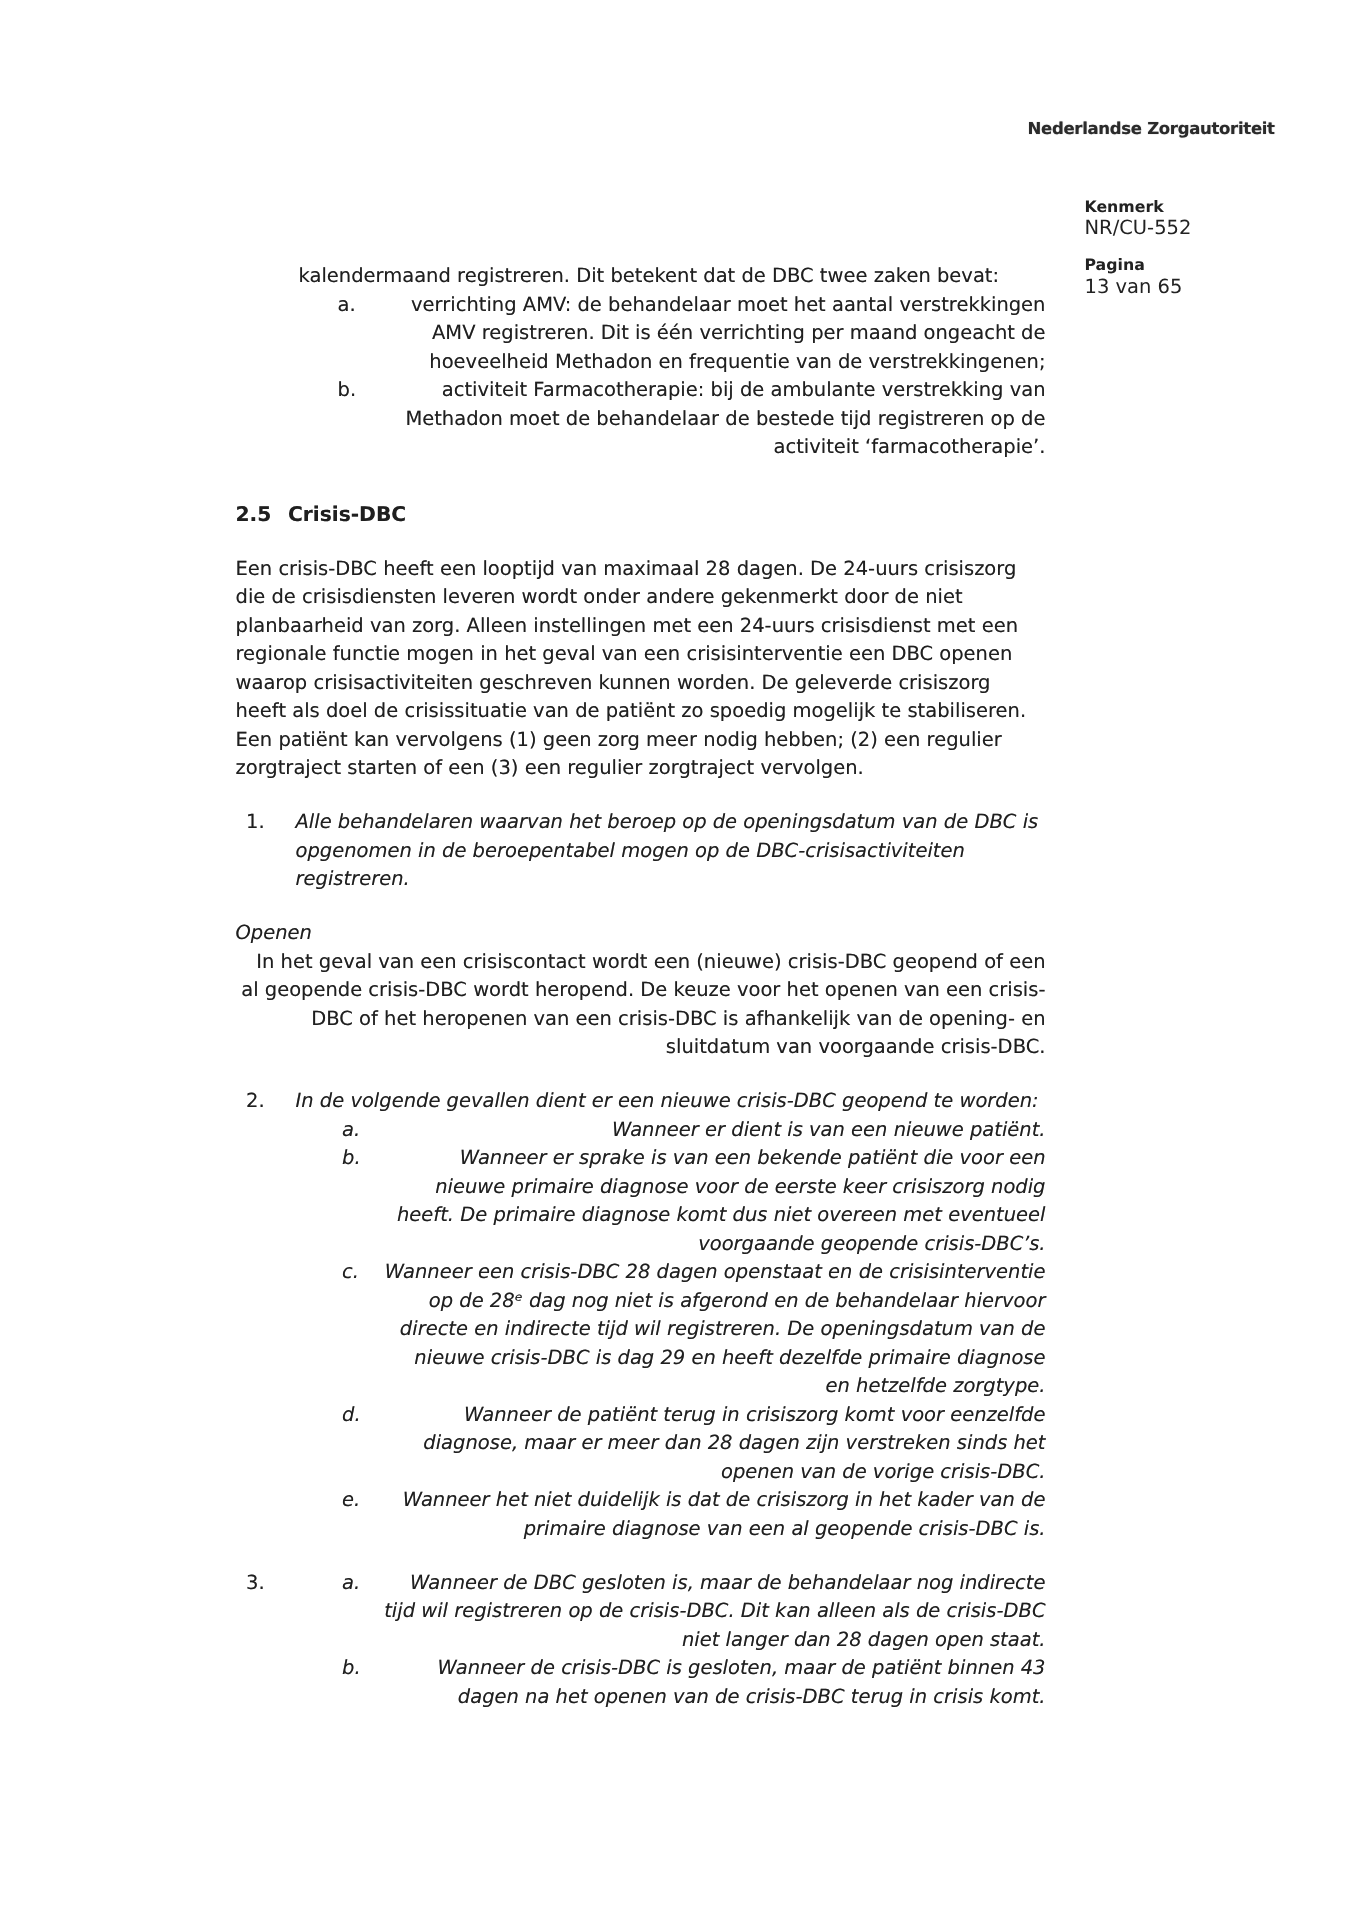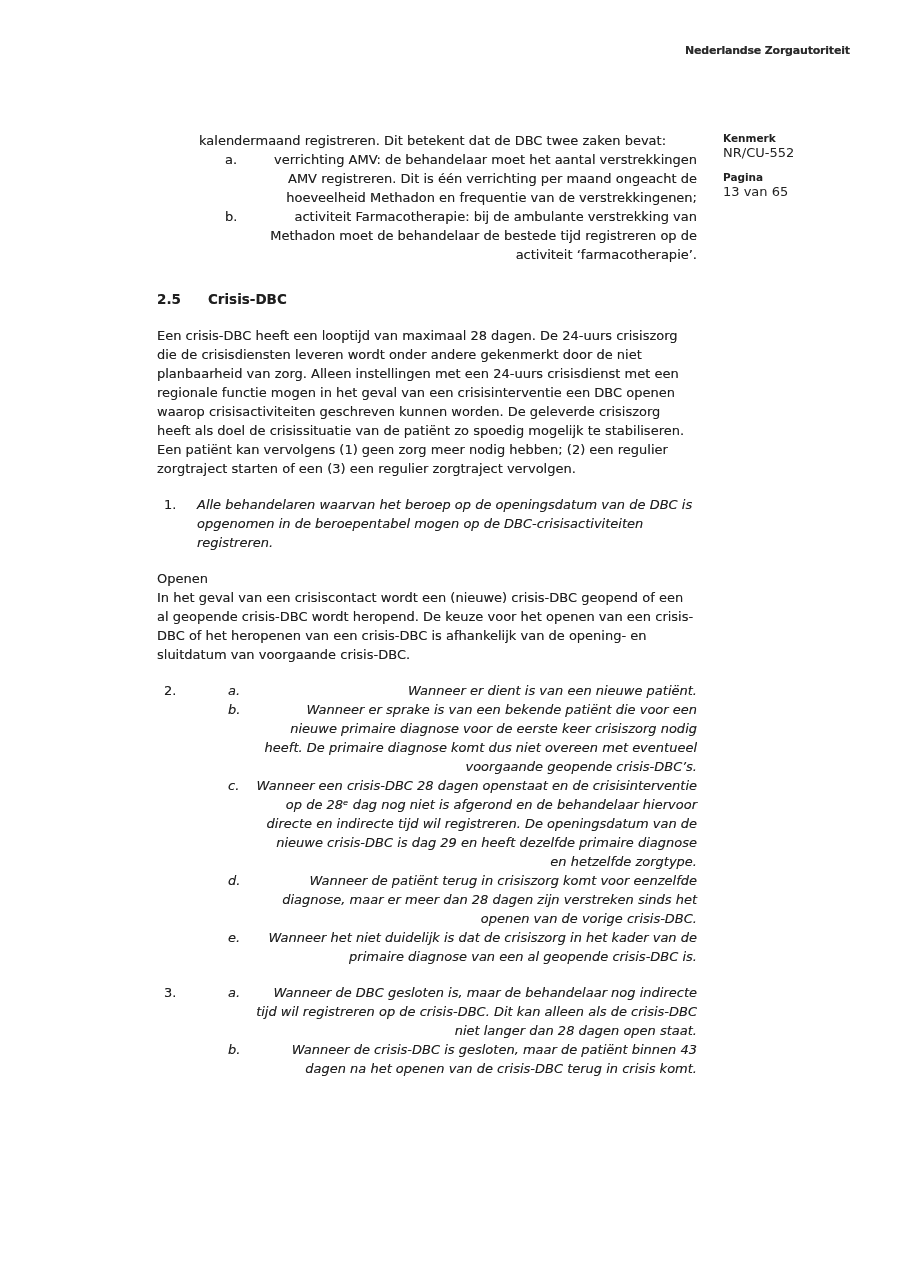--- a/index.html
+++ b/index.html
@@ -12,21 +12,21 @@
     width: 900px;
     height: 1273px;
     background: #ffffff;
     font-family: "DejaVu Sans", "Liberation Sans", sans-serif;
     color: #1f1f1f;
     overflow: hidden;
   }
   
   .logo {
     position: absolute;
-    top: 44px;
+    top: 79px;
     left: 685px;
     font-size: 11px;
     font-weight: 700;
     letter-spacing: -0.2px;
     color: #2b2b2b;
     text-shadow: 0 0 0.6px rgba(60,60,60,0.65);
     white-space: nowrap;
   }
   
   .meta {
@@ -51,46 +51,47 @@
   .main {
     position: absolute;
     left: 157px;
     top: 131px;
     width: 540px;
     font-size: 13px;
     line-height: 19px;
     text-shadow: 0 0 0.35px rgba(40,40,40,0.5);
   }
   .main p { margin: 0; }
-  .continuation { margin-left: 42px; }
+  .continuation { margin-left: 42px; margin-top: 44px; }
   .alpha-list { margin-left: 26px; }
   .alpha-item { display: flex; }
   .alpha-marker { width: 28px; flex-shrink: 0; }
   .alpha-text { flex: 1; text-align: right; }
   .section-heading {
     margin: 26px 0 0 0;
     font-size: 13.5px;
     font-weight: 700;
     line-height: 19px;
   }
-  .section-number { margin-right: 27px; }
+  .section-number { margin-right: 11px; }
   .para { margin-top: 17px !important; }
   .num-item { display: flex; margin-top: 17px; }
   .num-marker {
     width: 40px;
     padding-left: 7px;
     box-sizing: border-box;
     flex-shrink: 0;
   }
   .num-body { flex: 1; font-style: italic; }
   .inner-alpha-list { margin-left: 31px; }
   .subheading {
     margin-top: 17px !important;
+    font-style: italic;
   }
-  .para.nogap { margin-top: 0 !important; }
+  .para.nogap { margin-top: 0 !important; text-align: right; }
 </style>
 </head>
 <body>
 
 <div class="page">
 
   <div class="logo">Nederlandse Zorgautoriteit</div>
 
   <div class="meta">
     <div class="meta-label">Kenmerk</div>
@@ -123,20 +124,21 @@
       <span class="num-marker">1.</span>
       <div class="num-body">Alle behandelaren waarvan het beroep op de openingsdatum van de DBC is opgenomen in de beroepentabel mogen op de DBC-crisisactiviteiten registreren.</div>
     </div>
 
     <p class="subheading">Openen</p>
     <p class="para nogap">In het geval van een crisiscontact wordt een (nieuwe) crisis-DBC geopend of een al geopende crisis-DBC wordt heropend. De keuze voor het openen van een crisis-DBC of het heropenen van een crisis-DBC is afhankelijk van de opening- en sluitdatum van voorgaande crisis-DBC.</p>
 
     <div class="num-item">
       <span class="num-marker">2.</span>
       <div class="num-body">
+        <div>In de volgende gevallen dient er een nieuwe crisis-DBC geopend te worden:</div>
         <div class="inner-alpha-list">
           <div class="alpha-item">
             <span class="alpha-marker">a.</span>
             <span class="alpha-text">Wanneer er dient is van een nieuwe patiënt.</span>
           </div>
           <div class="alpha-item">
             <span class="alpha-marker">b.</span>
             <span class="alpha-text">Wanneer er sprake is van een bekende patiënt die voor een nieuwe primaire diagnose voor de eerste keer crisiszorg nodig heeft. De primaire diagnose komt dus niet overeen met eventueel voorgaande geopende crisis-DBC’s.</span>
           </div>
           <div class="alpha-item">

